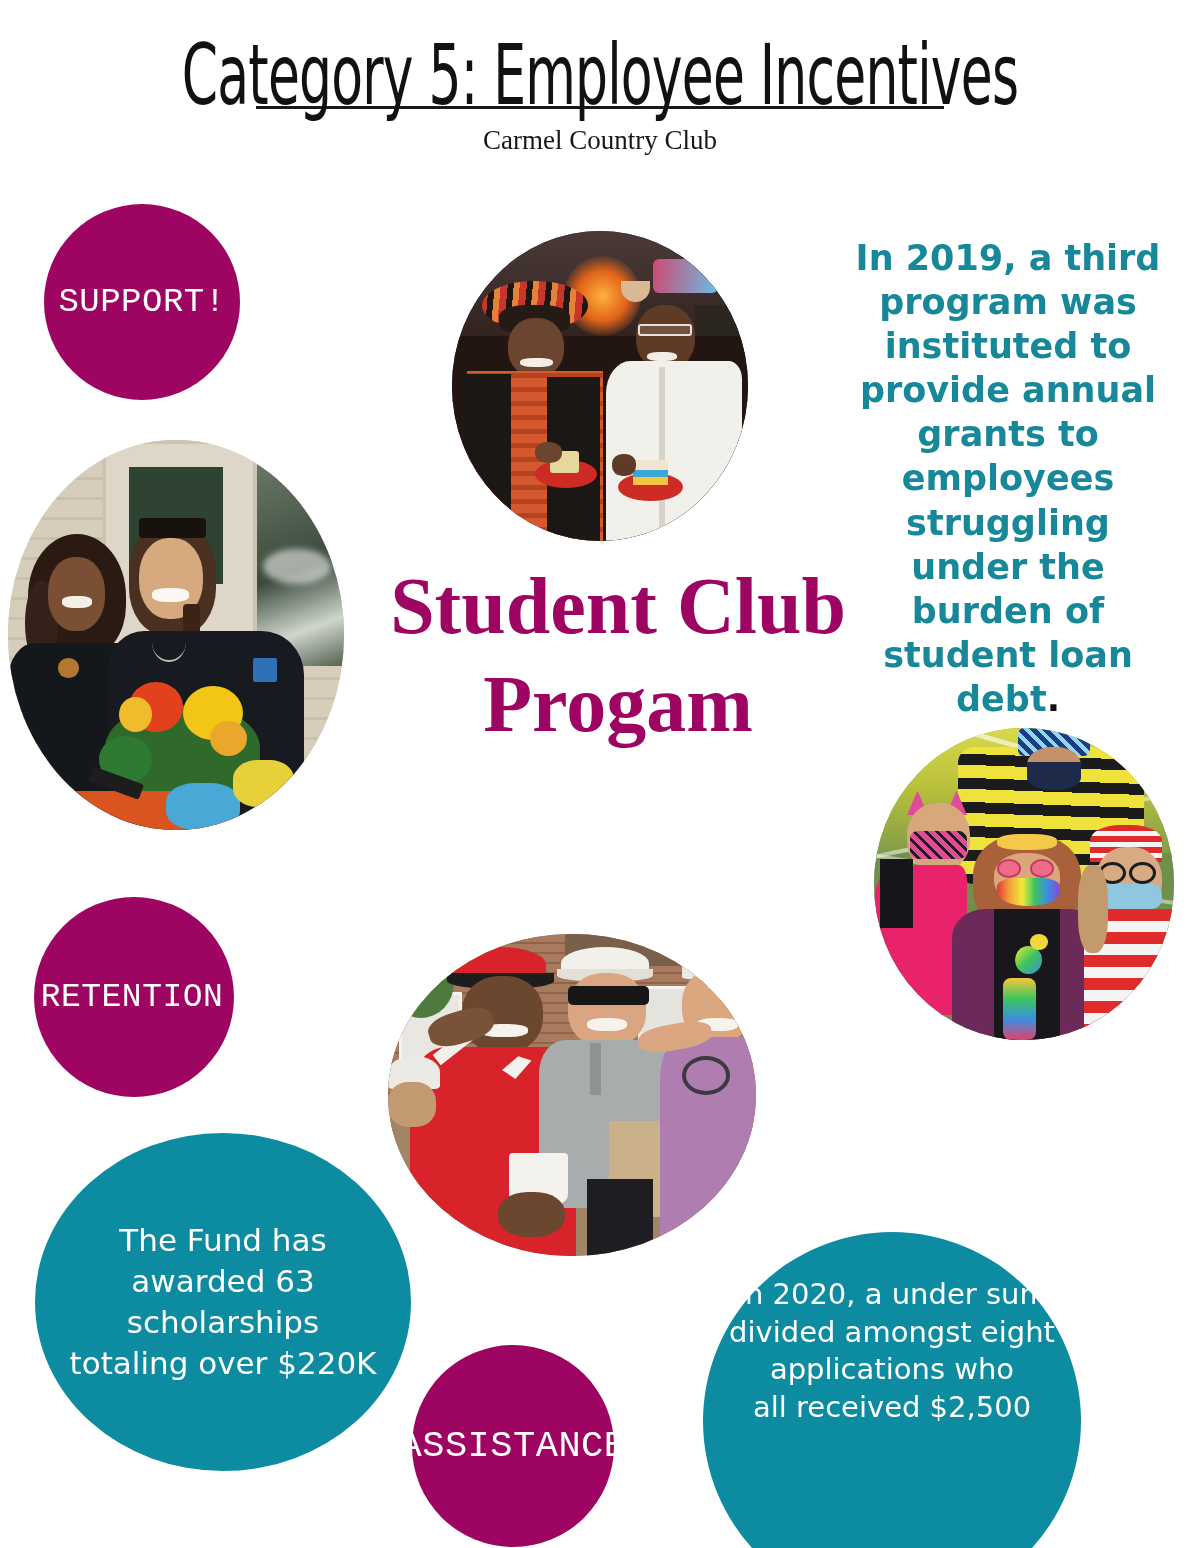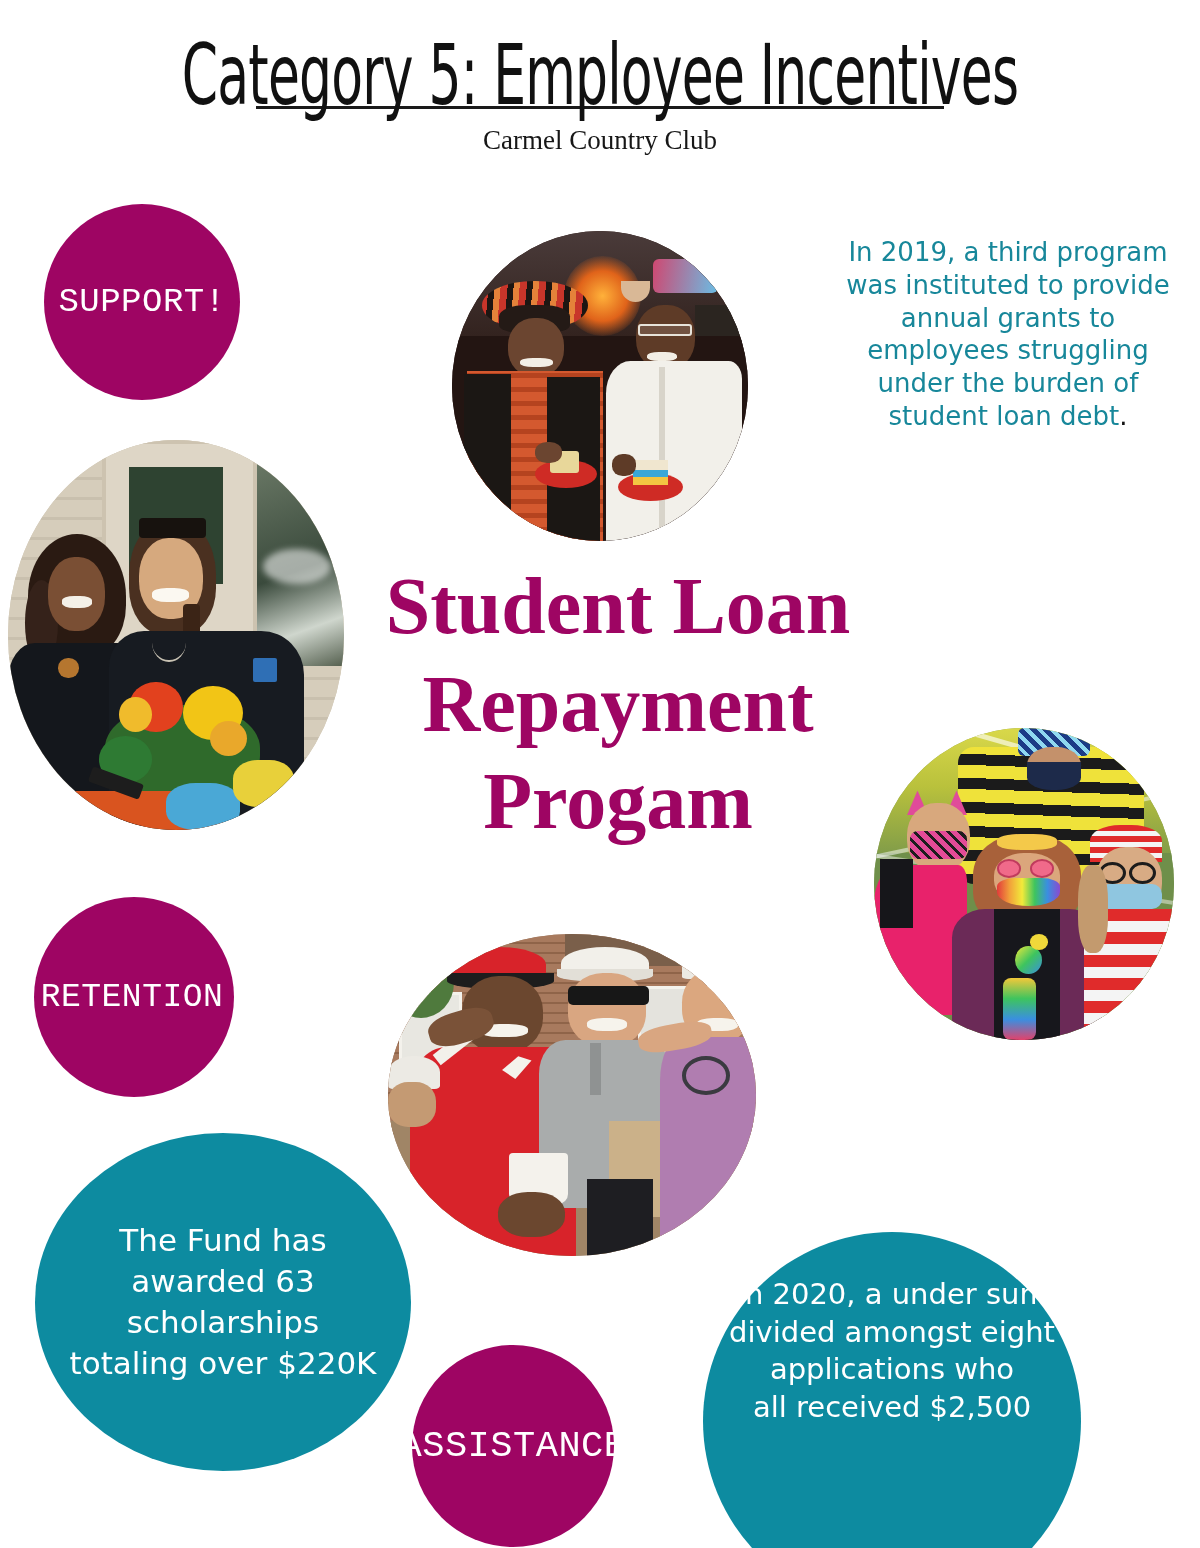--- a/index.html
+++ b/index.html
@@ -106,24 +106,24 @@
   .wordmark span { display: block; }
 
   
   .teal-para {
     position: absolute;
     left: 846px;
     top: 236px;
     width: 324px;
     color: #17879a;
     font-family: "DejaVu Sans", "Liberation Sans", sans-serif;
-    font-size: 26px;
+    font-size: 35px;
     line-height: 1.26;
     text-align: center;
-    font-weight: 400;
+    font-weight: 700;
   }
   .teal-para .period { color: #111111; }
 </style>
 </head>
 <body>
 
 <div id="poster">
 
   <div class="header">
     <div class="poster-title">Category 5: Employee Incentives</div>
@@ -342,22 +342,21 @@
 
       <div class="ly" style="left:33%; top:68%; width:16%; height:16%; border-radius:4px 4px 10px 10px; background:#f4f2ec;"></div>
       <div class="ly" style="left:30%; top:80%; width:18%; height:14%; border-radius:45%; background:#6b472f;"></div>
 
       <div class="ly" style="left:0; top:38%; width:14%; height:10%; border-radius:50% 50% 10% 10%; background:#eceae4;"></div>
       <div class="ly" style="left:0; top:46%; width:13%; height:14%; border-radius:42%; background:#c49a73;"></div>
     </div>
   </div>
 
   <div class="wordmark">
-    <span>Student Loan</span>
-    <span>Repayment</span>
+    <span>Student Club</span>
     <span>Progam</span>
   </div>
 
   <div class="teal-para">
     <span>In 2019, a third program was instituted to provide annual grants to employees struggling under the burden of student loan debt</span><span class="period">.</span>
   </div>
 
   <div class="circle stat" style="left:35px; top:1133px; width:376px; height:338px; flex-direction:column;">
     <span style="white-space:nowrap;">The Fund has</span>
     <span style="white-space:nowrap;">awarded 63</span>

